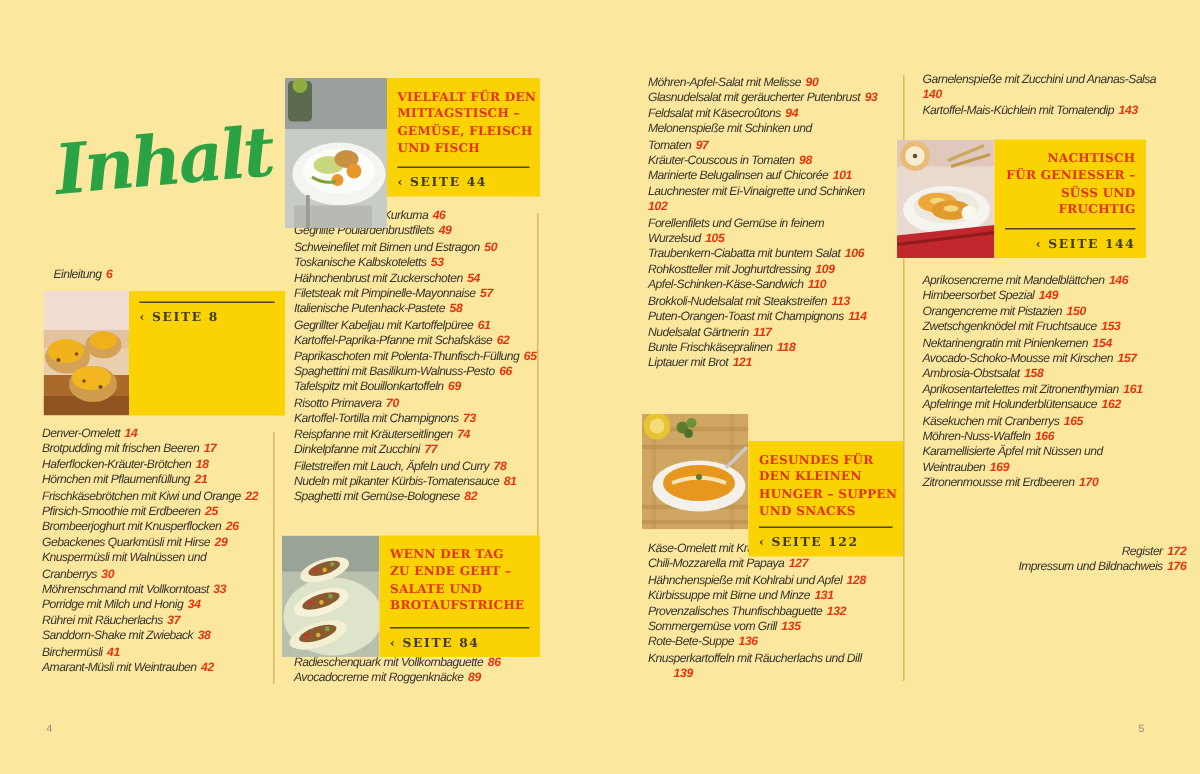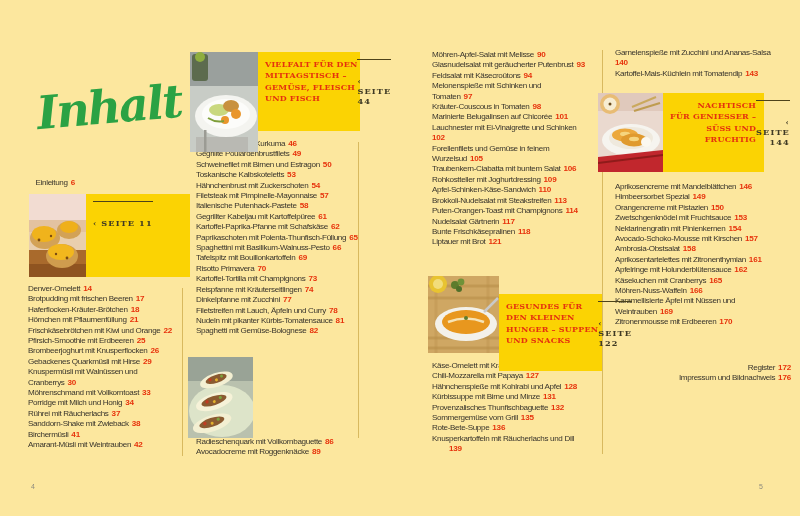--- a/index.html
+++ b/index.html
@@ -8,30 +8,30 @@
   .spread { position:absolute; inset:0; }
 
   .inhalt {
     position:absolute; left:34px; top:80px; width:150px; text-align:center;
     font-family:"DejaVu Serif",serif; font-style:italic; font-weight:bold;
     font-size:46px; color:#2BA244; transform:rotate(-5deg); letter-spacing:-2px;
   }
 
   .entries, .entry { font-size:8.1px; letter-spacing:-0.35px; line-height:10.4px;
     color:#38342C; white-space:pre; }
-  .entries { position:absolute; }
+  .entries { position:absolute;font-style:italic; }
   .entry { display:block; }
   .pg { color:#E7330C; font-weight:bold; margin-left:3px; letter-spacing:-0.2px; }
 
   .secbox { position:absolute; background:#FBD303; padding:7px 7px 5px;
-    display:flex; flex-direction:row; z-index:1; }
+    display:flex; flex-direction:column; z-index:1; }
   .sectitle { font-family:"DejaVu Serif",serif; font-weight:bold; font-size:8px;
     line-height:11.4px; letter-spacing:0.2px; color:#E5320E; white-space:pre; flex:1; }
   .secseite { font-family:"DejaVu Serif",serif; font-weight:bold; font-size:8.2px;
-    letter-spacing:1.1px; color:#3F3A24; border-top:1px solid #4d431a; padding-top:16px; }
+    letter-spacing:1.1px; color:#3F3A24; border-top:1px solid #4d431a; padding-top:4px; }
 
   .vline { position:absolute; width:1px; background:rgba(186,148,44,0.55); z-index:0; }
   .photo { position:absolute; z-index:2; overflow:hidden; }
   .photo svg { display:block; }
   .folio { position:absolute; font-size:7px; color:#8D8B7E; letter-spacing:0; }
 </style>
 </head>
 <body>
 
 <div class="spread">
@@ -59,21 +59,21 @@
       <ellipse cx="40" cy="33" rx="9" ry="6" fill="#efb01a"></ellipse>
       <ellipse cx="33" cy="62" rx="16" ry="12" fill="#cf9c4e"></ellipse>
       <ellipse cx="32" cy="58" rx="13" ry="8" fill="#f2b71e"></ellipse>
       <circle cx="10" cy="46" r="1.4" fill="#7a4a12"></circle>
       <circle cx="22" cy="42" r="1.2" fill="#7a4a12"></circle>
       <circle cx="38" cy="64" r="1.4" fill="#7a4a12"></circle>
       <circle cx="27" cy="60" r="1.2" fill="#7a4a12"></circle>
     </svg>
   </div>
   <section class="secbox" style="left:86px; top:194px; width:104px; height:83px;">
-    <div class="secseite">‹ SEITE 11</div>
+    <div class="secseite">‹ SEITE 8</div>
   </section>
   <div class="entries" style="left:28px; top:284px; width:165px;"><div class="entry"><span>Denver-Omelett</span><span class="pg">14</span></div><div class="entry"><span>Brotpudding mit frischen Beeren</span><span class="pg">17</span></div><div class="entry"><span>Haferflocken-Kräuter-Brötchen</span><span class="pg">18</span></div><div class="entry"><span>Hörnchen mit Pflaumenfüllung</span><span class="pg">21</span></div><div class="entry"><span>Frischkäsebrötchen mit Kiwi und Orange</span><span class="pg">22</span></div><div class="entry"><span>Pfirsich-Smoothie mit Erdbeeren</span><span class="pg">25</span></div><div class="entry"><span>Brombeerjoghurt mit Knusperflocken</span><span class="pg">26</span></div><div class="entry"><span>Gebackenes Quarkmüsli mit Hirse</span><span class="pg">29</span></div><div class="entry"><span>Knuspermüsli mit Walnüssen und
 Cranberrys</span><span class="pg">30</span></div><div class="entry"><span>Möhrenschmand mit Vollkorntoast</span><span class="pg">33</span></div><div class="entry"><span>Porridge mit Milch und Honig</span><span class="pg">34</span></div><div class="entry"><span>Rührei mit Räucherlachs</span><span class="pg">37</span></div><div class="entry"><span>Sanddorn-Shake mit Zwieback</span><span class="pg">38</span></div><div class="entry"><span>Birchermüsli</span><span class="pg">41</span></div><div class="entry"><span>Amarant-Müsli mit Weintrauben</span><span class="pg">42</span></div></div>
 
   <div class="photo" style="left:190px; top:52px; width:68px; height:100px;">
     <svg width="68" height="100" viewBox="0 0 68 100">
       <rect width="68" height="100" fill="#c8ccc6"></rect>
       <rect width="68" height="34" fill="#9aa09d"></rect>
       <rect x="2" y="2" width="16" height="27" rx="3" fill="#5c6b4e"></rect>
       <circle cx="10" cy="5" r="5" fill="#8fae3f"></circle>
@@ -118,20 +118,27 @@
       </g>
       <g transform="rotate(-18 26 72)">
         <ellipse cx="26" cy="66" rx="20" ry="8" fill="#f3efd2"></ellipse>
         <ellipse cx="26" cy="65" rx="13" ry="4.5" fill="#8a5a30"></ellipse>
         <circle cx="19" cy="64" r="1.7" fill="#c23b22"></circle>
           <circle cx="26" cy="66" r="1.5" fill="#e2b02c"></circle>
           <circle cx="33" cy="64" r="1.6" fill="#7ca23d"></circle>
       </g>
     </svg>
   </div>
+  <section class="secbox" style="left:253px; top:357px; width:107px; height:81px;">
+    <div class="sectitle">WENN DER TAG
+ZU ENDE GEHT –
+SALATE UND
+BROTAUFSTRICHE</div>
+    <div class="secseite">‹ SEITE 84</div>
+  </section>
   <div class="entries" style="left:196px; top:437px; width:168px;"><div class="entry"><span>Radieschenquark mit Vollkornbaguette</span><span class="pg">86</span></div><div class="entry"><span>Avocadocreme mit Roggenknäcke</span><span class="pg">89</span></div></div>
 
   <div class="entries" style="left:432px; top:50px; width:172px;"><div class="entry"><span>Möhren-Apfel-Salat mit Melisse</span><span class="pg">90</span></div><div class="entry"><span>Glasnudelsalat mit geräucherter Putenbrust</span><span class="pg">93</span></div><div class="entry"><span>Feldsalat mit Käsecroûtons</span><span class="pg">94</span></div><div class="entry"><span>Melonenspieße mit Schinken und
 Tomaten</span><span class="pg">97</span></div><div class="entry"><span>Kräuter-Couscous in Tomaten</span><span class="pg">98</span></div><div class="entry"><span>Marinierte Belugalinsen auf Chicorée</span><span class="pg">101</span></div><div class="entry"><span>Lauchnester mit Ei-Vinaigrette und Schinken
 </span><span class="pg" style="margin-left: 0px; text-align: center;">102</span></div><div class="entry"><span>Forellenfilets und Gemüse in feinem
 Wurzelsud</span><span class="pg">105</span></div><div class="entry"><span>Traubenkern-Ciabatta mit buntem Salat</span><span class="pg">106</span></div><div class="entry"><span>Rohkostteller mit Joghurtdressing</span><span class="pg">109</span></div><div class="entry"><span>Apfel-Schinken-Käse-Sandwich</span><span class="pg">110</span></div><div class="entry"><span>Brokkoli-Nudelsalat mit Steakstreifen</span><span class="pg">113</span></div><div class="entry"><span>Puten-Orangen-Toast mit Champignons</span><span class="pg">114</span></div><div class="entry"><span>Nudelsalat Gärtnerin</span><span class="pg">117</span></div><div class="entry"><span>Bunte Frischkäsepralinen</span><span class="pg">118</span></div><div class="entry"><span>Liptauer mit Brot</span><span class="pg">121</span></div></div>
 
   <div class="photo" style="left:428px; top:276px; width:71px; height:77px;">
     <svg width="71" height="77" viewBox="0 0 71 77">
       <rect width="71" height="77" fill="#cfa763"></rect>

